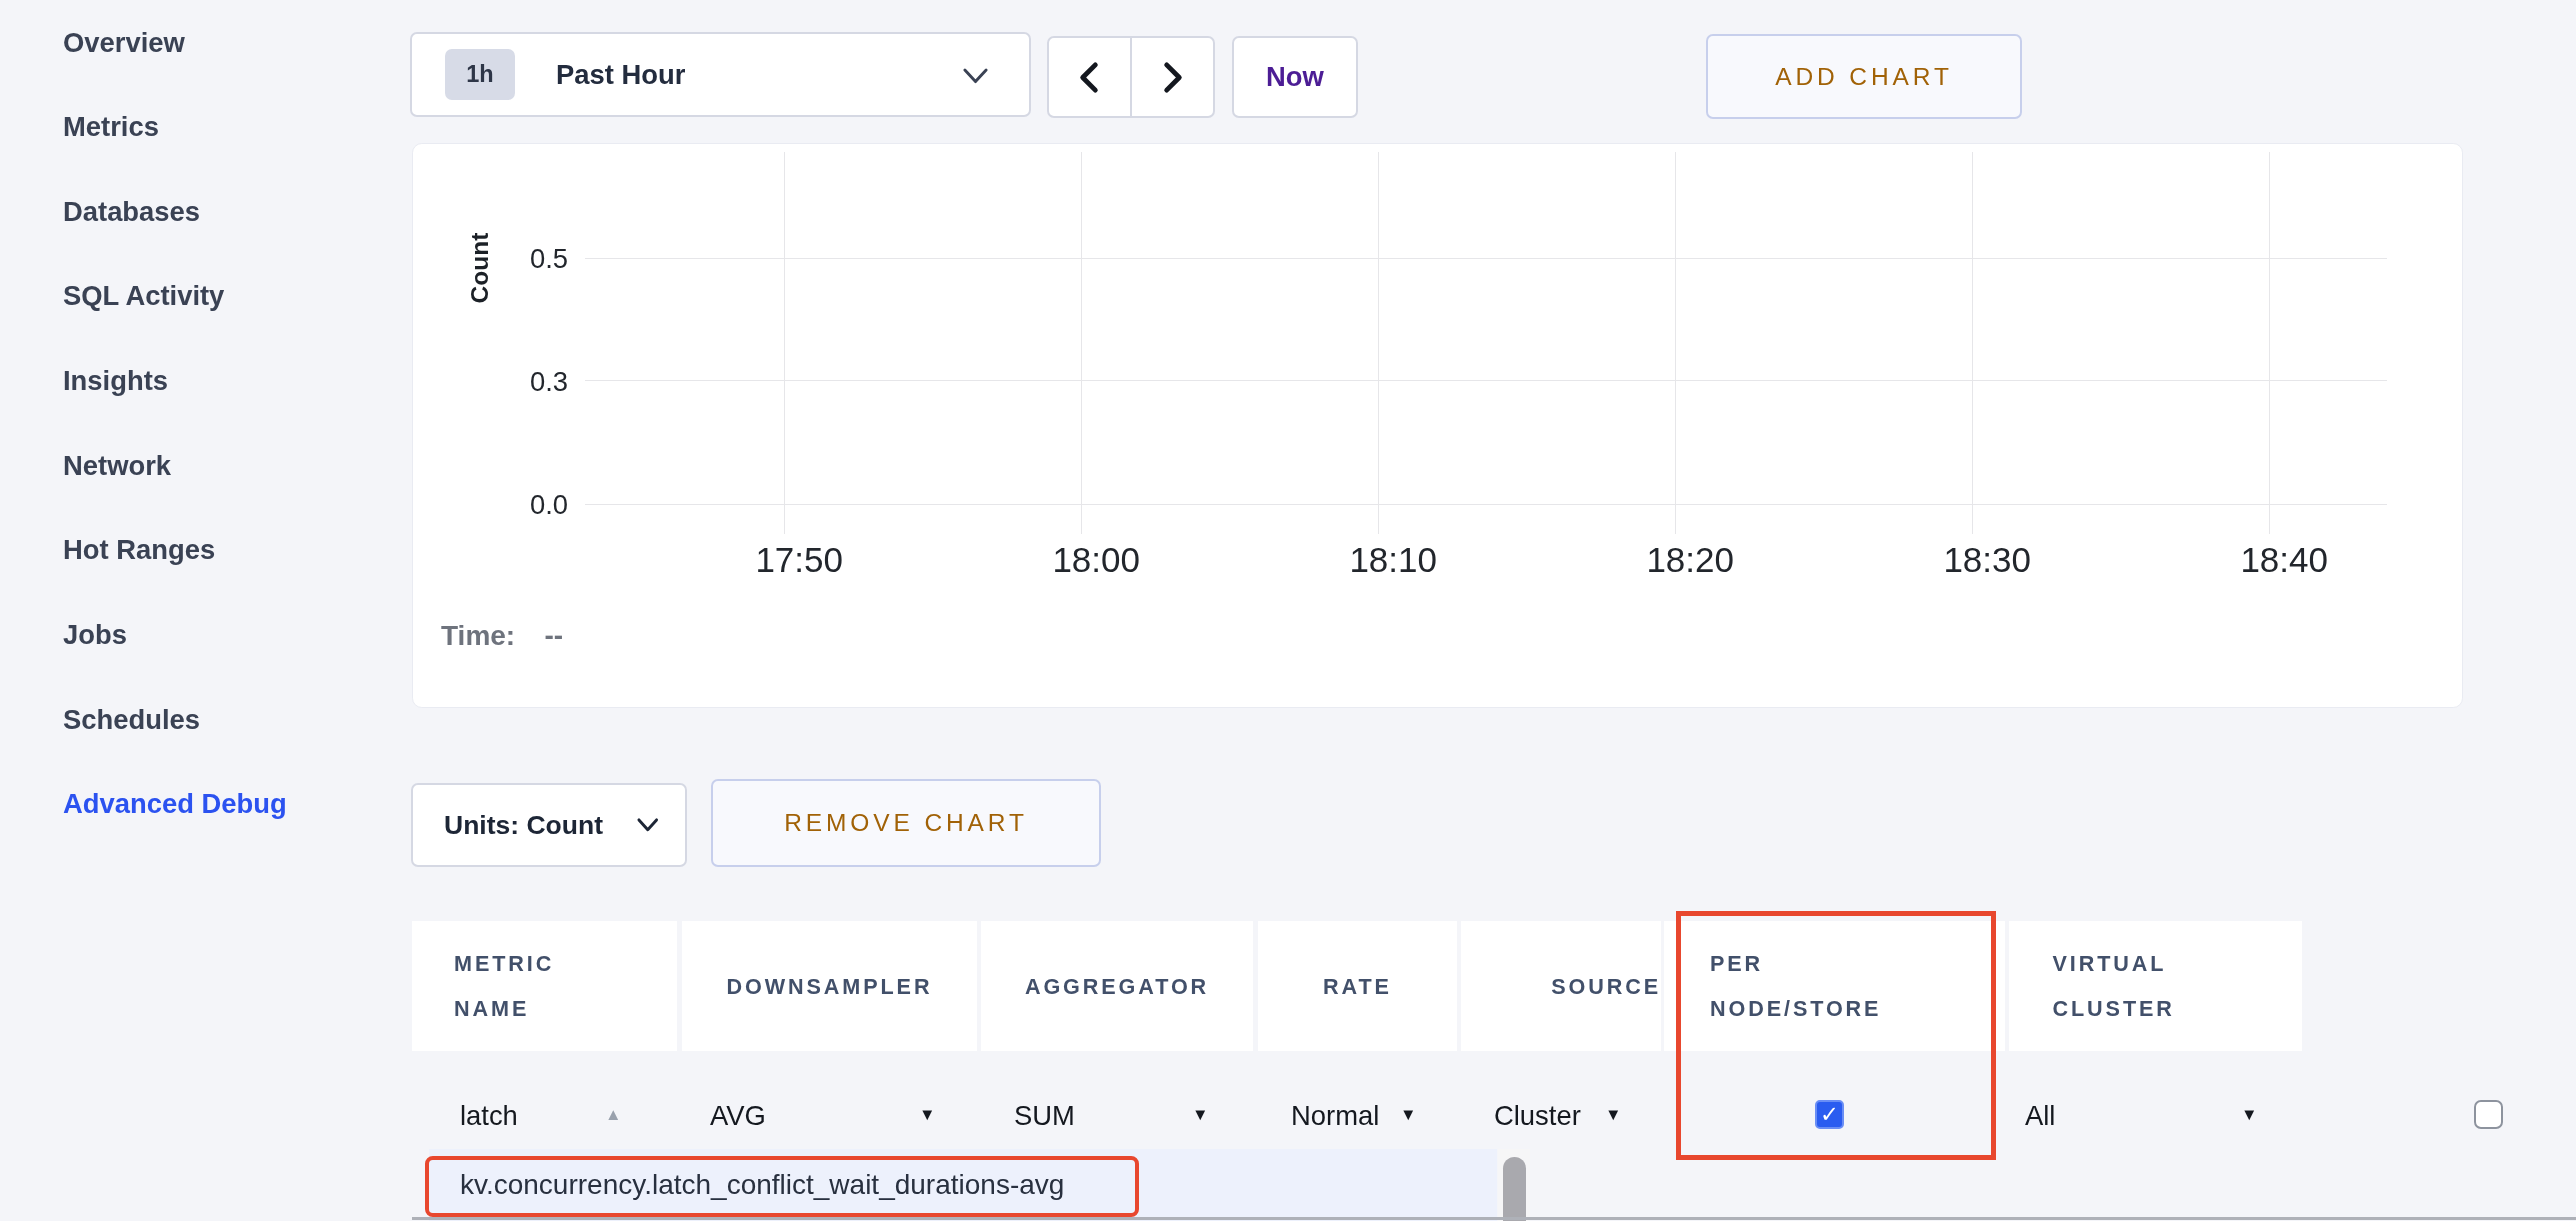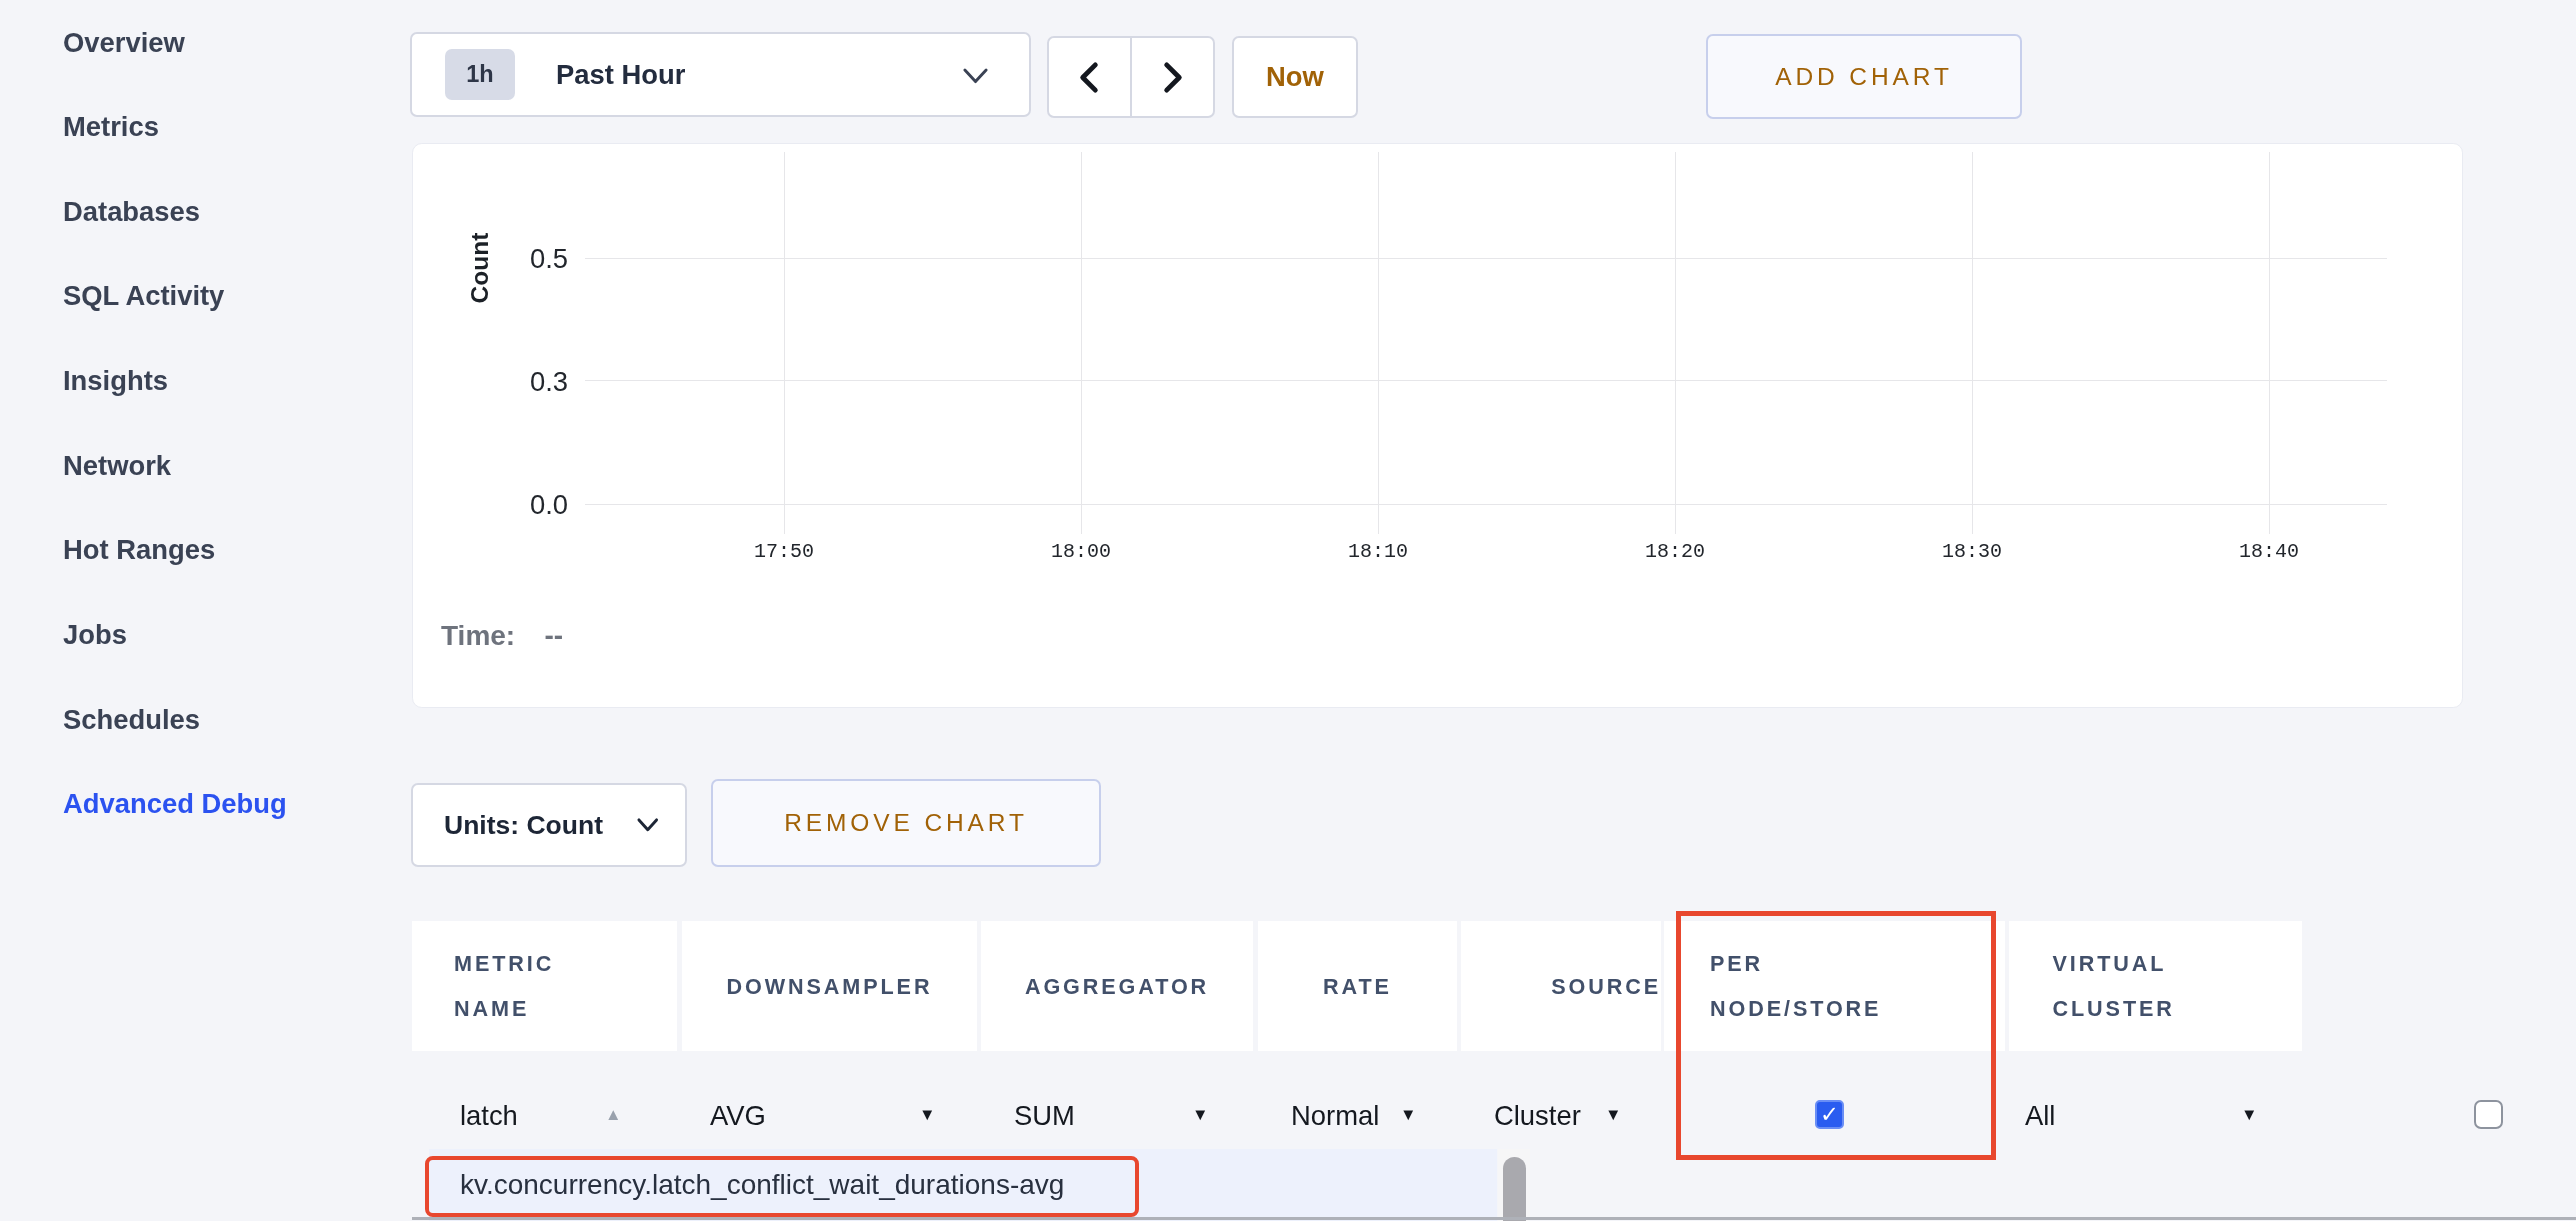--- a/index.html
+++ b/index.html
@@ -10,29 +10,29 @@
   
   .nav-item{position:absolute;left:63px;font-size:27.4px;font-weight:600;color:#3a4254;cursor:pointer;white-space:nowrap;}
   .nav-item.active{color:#2b52f0;}
 
   
   .range-box{left:410px;top:32px;width:621px;height:85px;background:#fff;border:2px solid #d5d8e3;border-radius:6.9px;box-sizing:border-box;display:flex;align-items:center;}
   .range-badge{margin-left:33px;width:70px;height:51px;background:#d7dbe7;border-radius:6.9px;display:flex;align-items:center;justify-content:center;font-size:23.5px;font-weight:700;color:#2e3648;}
   .range-label{margin-left:41px;font-size:27.4px;font-weight:600;color:#232c3e;}
   .range-chevron{position:absolute;right:39px;top:31px;}
   .iconbtn{position:absolute;top:36px;width:85px;height:82px;background:#fff;border:2px solid #d5d8e3;box-sizing:border-box;display:flex;align-items:center;justify-content:center;cursor:pointer;}
-  .btn-now{left:1232px;top:36px;width:126px;height:82px;background:#fff;border:2px solid #d5d8e3;border-radius:6.9px;box-sizing:border-box;display:flex;align-items:center;justify-content:center;font-size:27.4px;font-weight:600;color:#a16207;cursor:pointer;}
+  .btn-now{left:1232px;top:36px;width:126px;height:82px;background:#fff;border:2px solid #d5d8e3;border-radius:6.9px;box-sizing:border-box;display:flex;align-items:center;justify-content:center;font-size:27.4px;font-weight:600;color:#4c1d95;cursor:pointer;}
   .btn-blue-outline{background:#f8f9fd;border:2px solid #c7cfec;border-radius:6.9px;box-sizing:border-box;display:flex;align-items:center;justify-content:center;color:#a16207;font-size:24.5px;font-weight:500;letter-spacing:3.9px;cursor:pointer;}
 
   
   .chart-panel{left:412px;top:143px;width:2049px;height:563px;background:#fff;border:1px solid #e9ebf2;border-radius:9.8px;}
   .gridline-h{position:absolute;height:1px;background:#e6e6e9;}
   .gridline-v{position:absolute;width:1px;background:#e6e6e9;}
   .ytick{position:absolute;width:88px;text-align:right;font-size:27.4px;color:#22262c;}
-  .xtick{position:absolute;width:118px;text-align:center;font-size:20px;color:#22262c;font-family:Liberation Mono, monospace;}
+  .xtick{position:absolute;width:118px;text-align:right;font-size:35px;color:#22262c;}
   .ylab{position:absolute;transform:rotate(-90deg);transform-origin:center;font-size:24.5px;font-weight:700;color:#1c2127;}
   .timebox{position:absolute;left:28px;top:476px;font-size:28px;font-weight:700;color:#6e737d;}
 
   
   .units-box{left:411px;top:783px;width:276px;height:84px;background:#fff;border:2px solid #d5d8e3;border-radius:6.9px;box-sizing:border-box;display:flex;align-items:center;justify-content:space-between;padding:0 25.5px 0 31px;cursor:pointer;}
   .units-box span{font-size:26.5px;font-weight:700;color:#1d2636;}
 
   
   .hdr-cell{position:absolute;top:921px;height:130px;background:#fff;display:flex;align-items:center;box-sizing:border-box;font-size:21.6px;font-weight:600;letter-spacing:2.9px;color:#42506a;line-height:45px;}
   .hdr-center{justify-content:center;text-align:center;}

